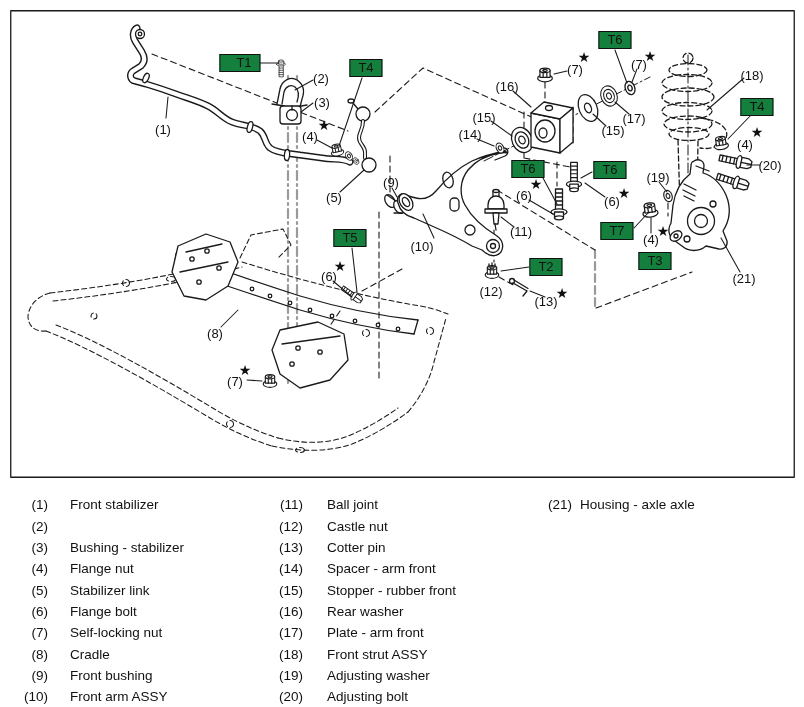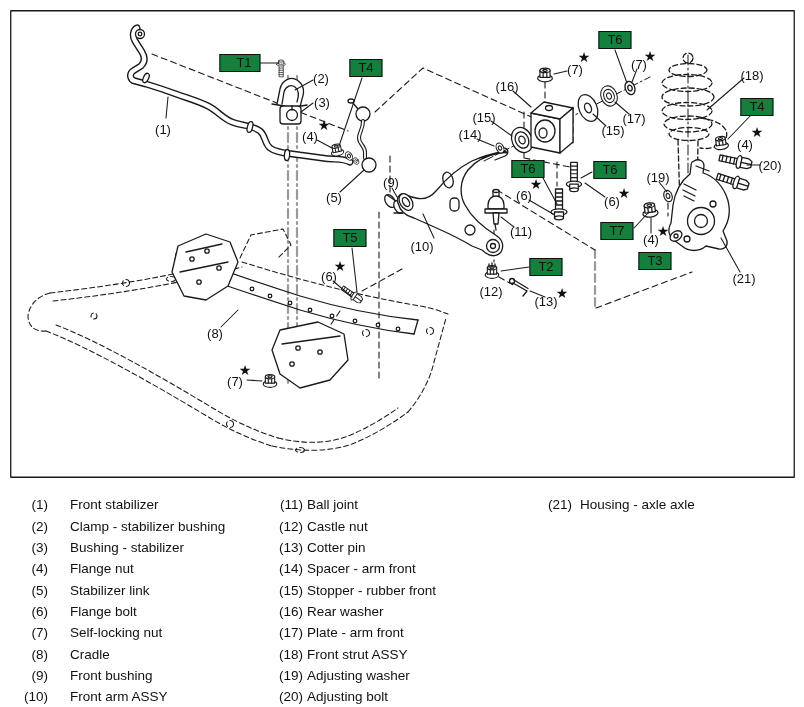--- a/index.html
+++ b/index.html
@@ -16,21 +16,21 @@
   .lcol{position:absolute;top:0;}
   .lcol[data-col="0"]{left:20px;}
   .lcol[data-col="1"]{left:279px;}
   .lcol[data-col="2"]{left:546px;}
   .lrow{height:21.35px;display:flex;align-items:center;}
   .lnum{display:inline-block;text-align:right;}
   .lcol[data-col="0"] .lnum{width:28px;}
   .lcol[data-col="1"] .lnum{width:24px;}
   .lcol[data-col="2"] .lnum{width:26px;}
   .lname{margin-left:22px;white-space:nowrap;}
-  .lcol[data-col="1"] .lname{margin-left:4px;}
+  .lcol[data-col="1"] .lname{margin-left:24px;}
   .lcol[data-col="2"] .lname{margin-left:8px;}
 </style>
 </head>
 <body>
 
 <div id="page">
 
   <svg id="art" width="804" height="490" viewBox="0 0 804 490" fill="none" stroke="#1a1a1a" stroke-width="1.3" stroke-linecap="round" stroke-linejoin="round">
     <defs>
       <g id="flange-nut">
@@ -350,21 +350,20 @@
 
 
   <div id="legend">
     <div class="lcol" data-col="0">
         <div class="lrow">
           <span class="lnum">(1)</span>
           <span class="lname">Front stabilizer</span>
         </div>
         <div class="lrow">
           <span class="lnum">(2)</span>
-          <span class="lname">Clamp - stabilizer bushing</span>
         </div>
         <div class="lrow">
           <span class="lnum">(3)</span>
           <span class="lname">Bushing - stabilizer</span>
         </div>
         <div class="lrow">
           <span class="lnum">(4)</span>
           <span class="lname">Flange nut</span>
         </div>
         <div class="lrow">

